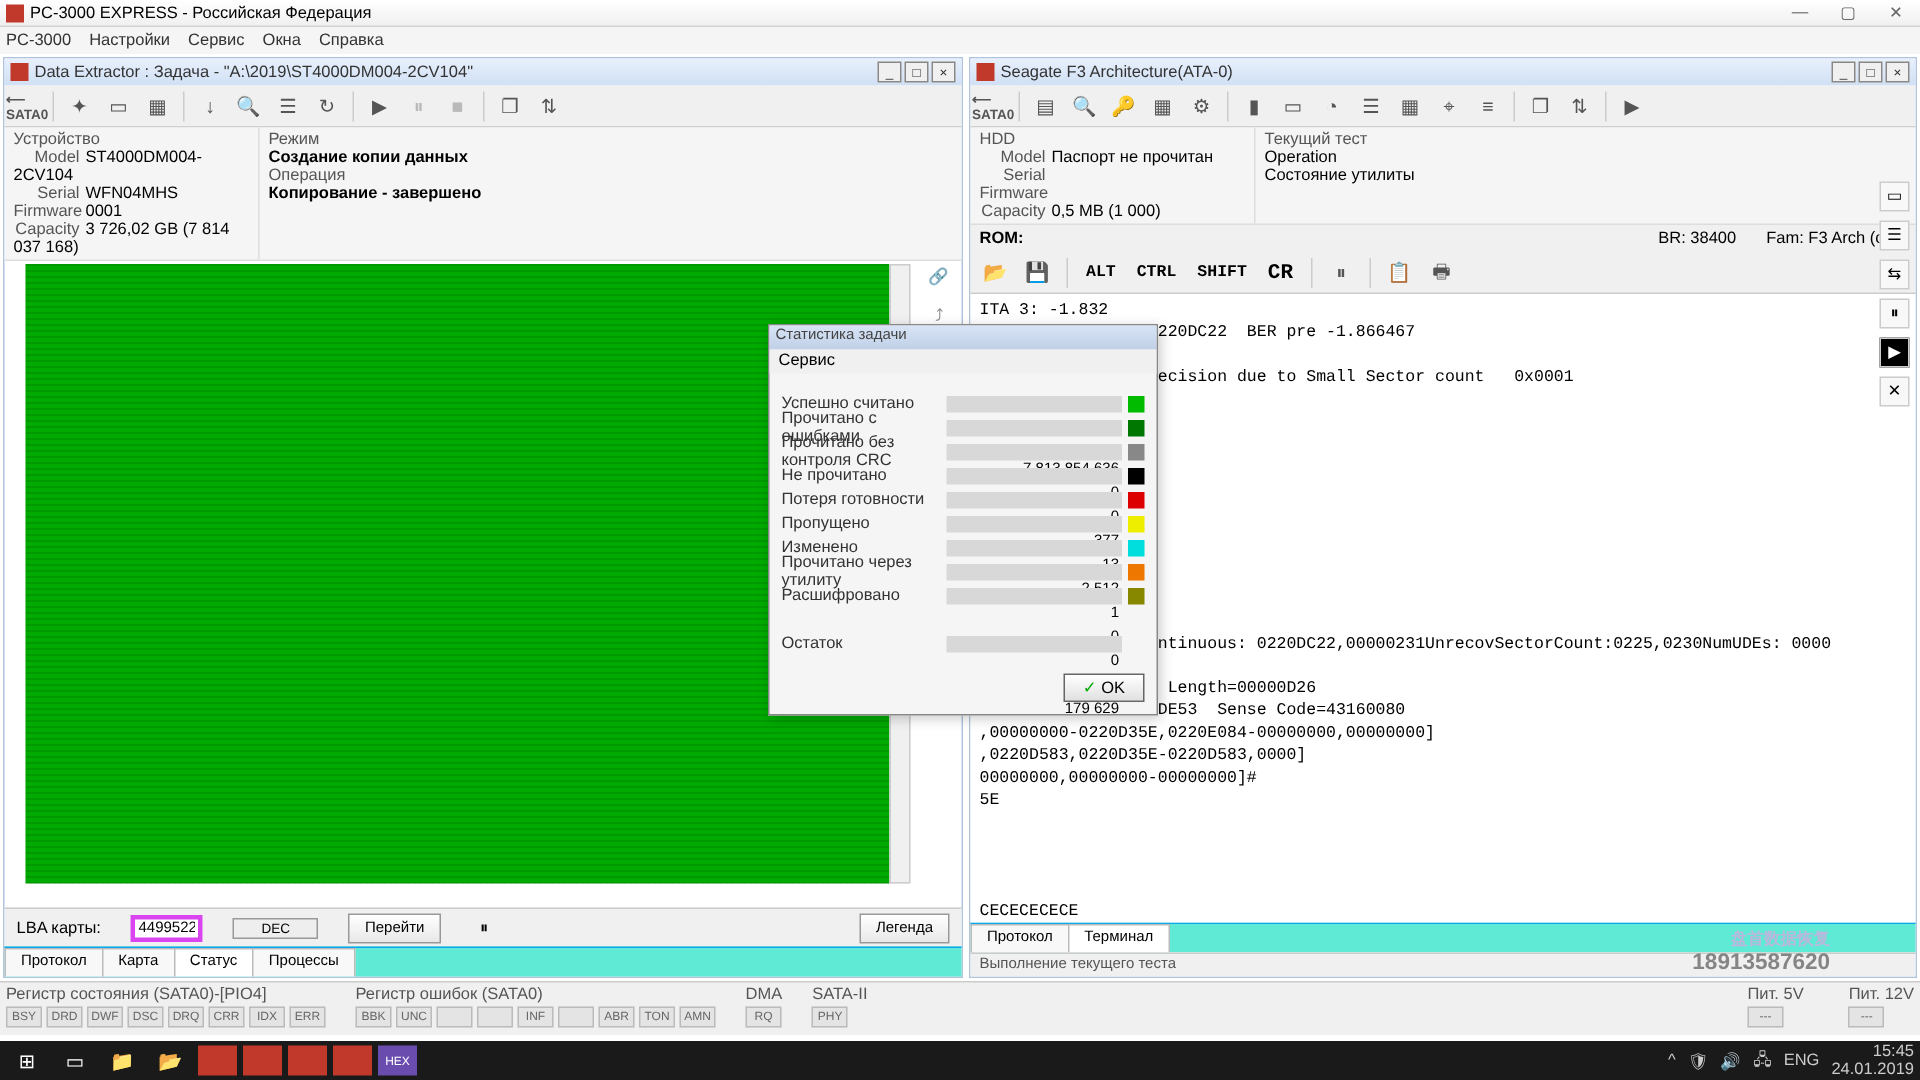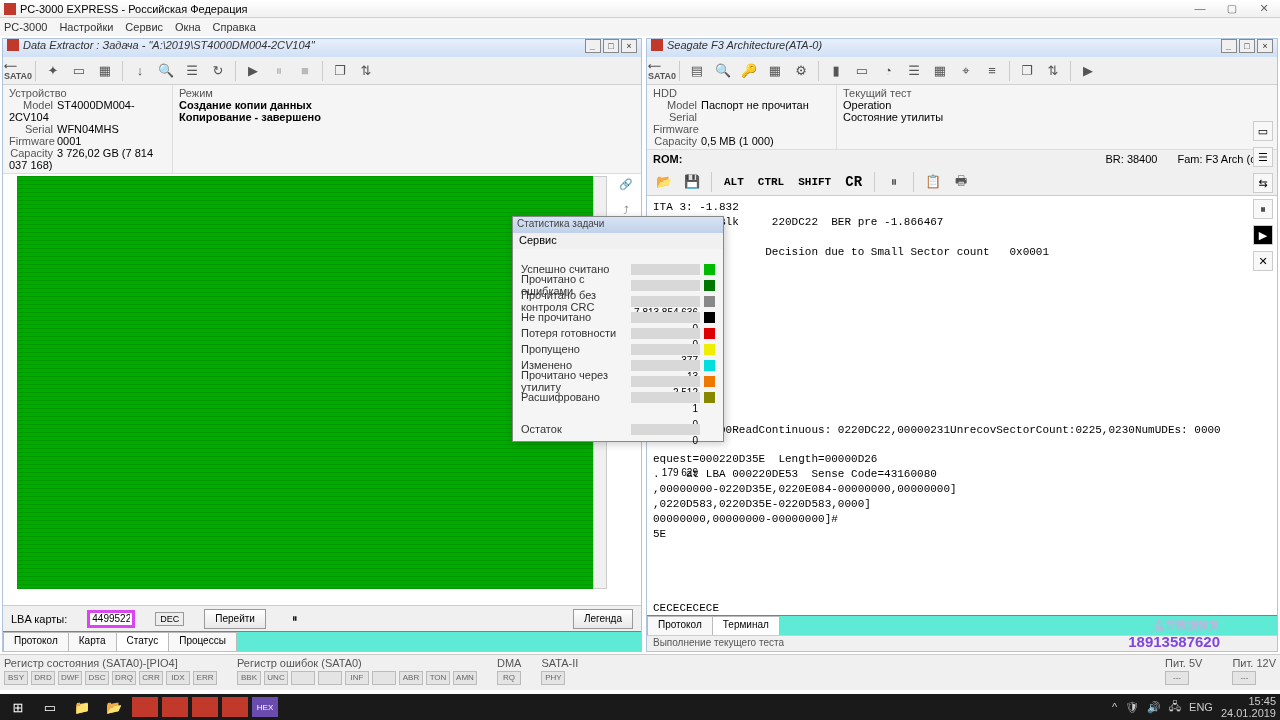--- a/index.html
+++ b/index.html
@@ -7,21 +7,21 @@
 .titlebar { height: 18px; background: linear-gradient(#fff,#f0f0f0); border-bottom: 1px solid #d0d0d0; display: flex; align-items: center; padding: 0 4px; }
 .titlebar .r { margin-left: auto; display: flex; gap: 8px; }
 .titlebar .r span { width: 24px; text-align: center; color: #666; cursor: pointer; }
 .app-icon { width: 12px; height: 12px; background: #c0392b; margin-right: 4px; display: inline-block; }
 .menubar { height: 18px; background: #f5f5f5; display: flex; align-items: center; padding: 0 4px; gap: 12px; color: #333; }
 .menubar span { cursor: pointer; }
 .workspace { display: flex; height: 618px; }
 .panel { border: 1px solid #b0c4de; margin: 2px; display: flex; flex-direction: column; background: #fff; }
 .panel-left { width: 640px; }
 .panel-right { flex: 1; }
-.panel-title { height: 18px; background: linear-gradient(#e8f0fc,#d0e0f5); display: flex; padding: 0 4px; font-size: 10px; color: #333; font-style: italic; }
+.panel-title { height: 18px; background: linear-gradient(#e8f0fc,#d0e0f5); display: flex; align-items: center; padding: 0 4px; font-size: 10px; color: #333; }
 .panel-title .wc { margin-left: auto; display: flex; gap: 2px; }
 .panel-title .wc span { width: 16px; height: 14px; border: 1px solid #888; background: #f0f0f0; text-align: center; line-height: 12px; cursor: pointer; font-size: 9px; }
 .toolbar { height: 28px; background: #f0f0f0; border-bottom: 1px solid #d0d0d0; display: flex; align-items: center; padding: 0 4px; gap: 4px; }
 .tool-btn { width: 22px; height: 22px; display: flex; align-items: center; justify-content: center; cursor: pointer; color: #555; font-size: 13px; }
 .sep { width: 1px; height: 20px; background: #ccc; margin: 0 2px; }
 .sata-label { font-size: 9px; font-weight: bold; writing-mode: horizontal-tb; }
 .info-header { display: flex; background: #f5f5f5; border-bottom: 1px solid #ddd; font-size: 10px; }
 .info-box { padding: 2px 6px; }
 .info-box .lbl { color: #555; display: inline-block; width: 48px; text-align: right; padding-right: 4px; }
 .sector-map { flex: 1; position: relative; overflow: hidden; }
@@ -36,41 +36,41 @@
 .tab { padding: 2px 10px; border: 1px solid #bbb; border-bottom: none; background: #f8f8f8; font-size: 10px; cursor: pointer; margin-right: -1px; }
 .tab.active { background: #fff; }
 .terminal { flex: 1; background: #fff; font-family: 'Courier New', monospace; font-size: 11px; padding: 4px 6px; overflow: hidden; white-space: pre; line-height: 1.35; color: #000; position: relative; }
 .status-line { height: 16px; background: #f0f0f0; border-top: 1px solid #ccc; padding: 1px 6px; font-size: 10px; color: #555; }
 .rom-bar { height: 18px; background: #f0f0f0; display: flex; align-items: center; padding: 0 6px; font-size: 10px; gap: 16px; }
 .rom-bar .r { margin-left: auto; display: flex; gap: 20px; }
 .term-tools { height: 28px; background: #f0f0f0; border-bottom: 1px solid #ccc; display: flex; align-items: center; padding: 0 6px; gap: 6px; }
 .term-tools .k { font-weight: bold; font-family: 'Courier New'; padding: 2px 4px; }
 .right-side-tools { position: absolute; right: 2px; top: 82px; width: 24px; display: flex; flex-direction: column; gap: 6px; align-items: center; z-index: 5; }
 .right-side-tools span { width: 20px; height: 20px; border: 1px solid #ccc; background: #f8f8f8; text-align: center; line-height: 18px; font-size: 11px; cursor: pointer; }
-.dialog { position: absolute; left: 512px; top: 216px; width: 212px; background: #f5f5f5; border: 1px solid #888; box-shadow: 2px 2px 8px rgba(0,0,0,.2); z-index: 100; }
+.dialog { position: absolute; left: 512px; top: 216px; width: 260px; background: #f5f5f5; border: 1px solid #888; box-shadow: 2px 2px 8px rgba(0,0,0,.2); z-index: 100; }
 .dialog-title { height: 16px; background: linear-gradient(#d8e4f5,#c0d0e8); padding: 1px 4px; font-size: 10px; color: #444; }
 .dialog-menu { height: 16px; padding: 1px 6px; font-size: 10px; background: #f0f0f0; }
 .dialog-body { padding: 12px 8px 4px; }
 .stat-row { display: flex; align-items: center; height: 16px; font-size: 10px; }
 .stat-row .l { width: 110px; color: #333; }
 .stat-row .bar { flex: 1; height: 11px; background: #d8d8d8; position: relative; margin-right: 4px; }
 .stat-row .v { position: absolute; right: 2px; top: -1px; font-size: 10px; margin-top: 44px; }
 .stat-row .sw { width: 11px; height: 11px; }
 .dialog-foot { padding: 8px; text-align: right; }
 .ok-btn { padding: 2px 12px; border: 1px solid #666; background: linear-gradient(#fff,#e0e0e0); cursor: pointer; }
 .bottom-strip { height: 36px; background: #f0f0f0; border-top: 1px solid #ccc; display: flex; padding: 2px 4px; gap: 20px; font-size: 9px; }
 .reg-group .t { color: #555; }
 .reg-cells { display: flex; gap: 3px; margin-top: 2px; }
 .reg-cell { width: 24px; height: 14px; background: #e4e4e4; border: 1px solid #bbb; text-align: center; line-height: 12px; font-size: 8px; color: #666; }
 .taskbar { position: absolute; bottom: 0; left: 0; right: 0; height: 26px; background: #1a1a1a; display: flex; align-items: center; padding: 0 4px; gap: 4px; }
 .taskbar .t-item { width: 28px; height: 22px; display: flex; align-items: center; justify-content: center; color: #fff; font-size: 13px; cursor: pointer; }
 .taskbar .t-app { background: #c0392b; width: 26px; height: 20px; }
 .taskbar .tray { margin-left: auto; display: flex; align-items: center; gap: 8px; color: #ccc; font-size: 10px; }
 .watermark { position: absolute; right: 60px; bottom: 70px; color: #c9b0de; font-size: 14px; font-weight: bold; text-align: right; opacity: .85; pointer-events: none; z-index: 50; }
-.watermark .p { color: #6d28d9; font-size: 15px; }
+.watermark .p { color: #737373; font-size: 15px; }
 </style>
 </head>
 <body>
 
 <div class="titlebar">
   <span class="app-icon"></span>
   <span>PC-3000 EXPRESS - Российская Федерация</span>
   <div class="r">
     <span>—</span>
     <span>▢</span>
@@ -121,39 +121,40 @@
       <div class="info-box" style="width:170px;border-right:1px solid #ddd">
         <div style="color:#555">Устройство</div>
         <div><span class="lbl">Model</span><span>ST4000DM004-2CV104</span></div>
         <div><span class="lbl">Serial</span><span>WFN04MHS</span></div>
         <div><span class="lbl">Firmware</span><span>0001</span></div>
         <div><span class="lbl">Capacity</span><span>3 726,02 GB (7 814 037 168)</span></div>
       </div>
       <div class="info-box" style="flex:1">
         <div style="color:#555">Режим</div>
         <div style="font-weight:bold">Создание копии данных</div>
+        <div style="color:#555">Операция</div>
         <div style="font-weight:bold">Копирование - завершено</div>
       </div>
     </div>
     <div class="sector-map">
       <div class="green-grid"></div>
       <div class="scroll-v"></div>
       <div class="side-tools">
         <span style="color:#3a3">🔗</span>
         <span>⤴</span>
         <span>◎</span>
         <span>≡</span>
         <span>⏸</span>
         <span>⚙</span>
       </div>
     </div>
     <div class="footer-bar">
       <span>LBA карты:</span>
       <input value="4499522602" style="">
-      <span style="border:1px solid #999;padding:1px 4px;background:#eee;font-size:9px">DEC</span>
+      <span style="border:1px solid #999;padding:1px 18px;background:#eee;font-size:9px">DEC</span>
       <button class="btn">Перейти</button>
       <span style="margin-left:6px">⏸</span>
       <button class="btn" style="margin-left:auto">Легенда</button>
     </div>
     <div class="tabs" id="left-tabs">
         <div class="tab">Протокол</div>
         <div class="tab">Карта</div>
         <div class="tab active">Статус</div>
         <div class="tab">Процессы</div>
       </div>
@@ -348,20 +349,23 @@
       </div>
     </div>
   <div class="dialog-body" style="padding-top:12px">
     <div class="stat-row">
       <span class="l">Остаток</span>
       <div class="bar">
           <span class="v">179 629</span>
         </div>
       <span class="sw"></span>
     </div>
+  </div>
+  <div class="dialog-foot">
+    <button class="ok-btn"><span style="color:#0a0">✓</span> <span>OK</span></button>
   </div>
 </div>
 
 <div class="bottom-strip">
   <div class="reg-group">
       <div class="t">Регистр состояния (SATA0)-[PIO4]</div>
       <div class="reg-cells" id="reg-g1">
         <div class="reg-cell">BSY</div>
         <div class="reg-cell">DRD</div>
         <div class="reg-cell">DWF</div>

